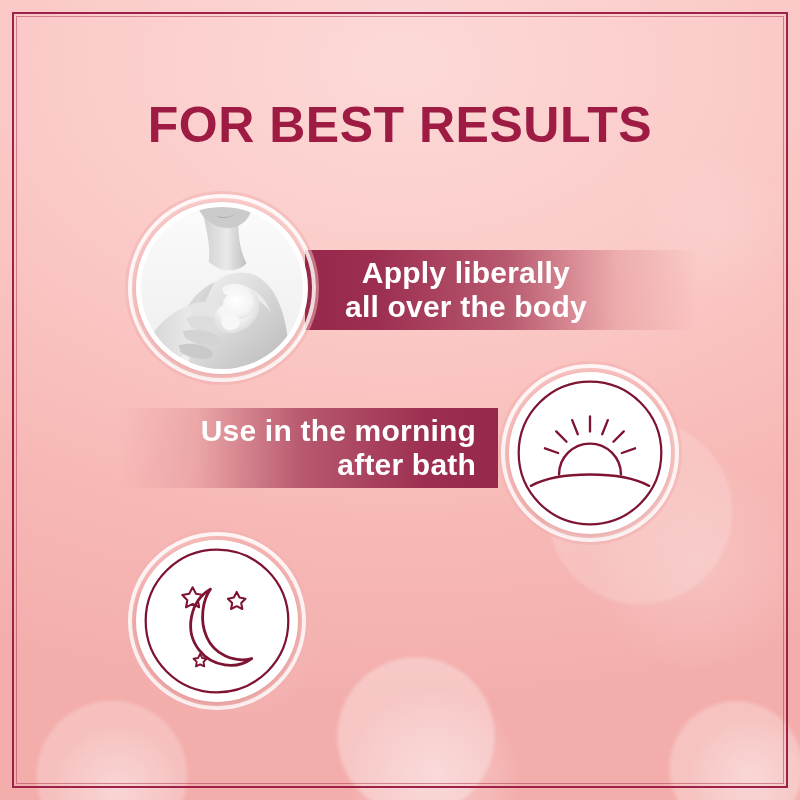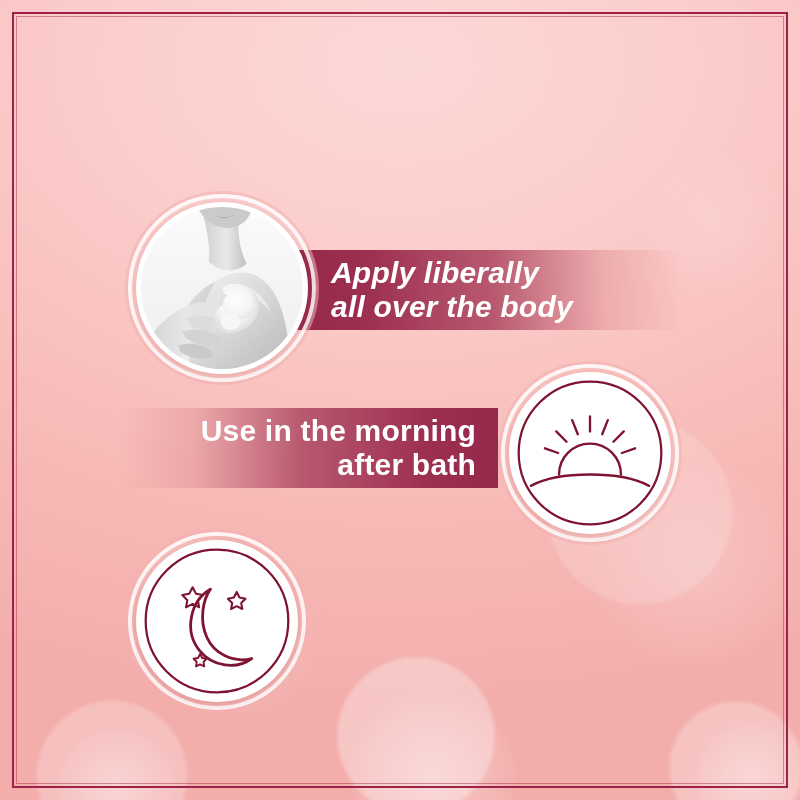--- a/index.html
+++ b/index.html
@@ -68,28 +68,27 @@
     align-items: center;
     color: #ffffff;
     font-size: 30px;
     font-weight: 700;
     line-height: 1.13;
     letter-spacing: 0.2px;
     white-space: pre-line;
   }
 
   .banner-1 {
-    left: 291px;
+    left: 305px;
     top: 250px;
     width: 390px;
     background: linear-gradient(to right, #96294b 0%, #9c2e50 18%, #b8596f 52%, rgba(226,148,152,0.55) 80%, rgba(244,180,178,0.05) 100%);
     justify-content: flex-start;
     padding-left: 40px;
-    text-align: left;
-    font-style: italic;
+    text-align: center;
   }
 
   .banner-2 {
     left: 120px;
     top: 408px;
     width: 378px;
     background: linear-gradient(to right, rgba(244,180,178,0.05) 0%, rgba(226,148,152,0.55) 20%, #b8596f 48%, #9c2e50 82%, #96294b 100%);
     justify-content: flex-end;
     padding-right: 22px;
     text-align: right;
@@ -159,20 +158,21 @@
   <div class="bokeh" style="left:348px; top:690px; width:170px; height:170px;"></div>
   <div class="bokeh" style="left:690px; top:718px; width:120px; height:120px;"></div>
   <div class="bokeh" style="left:52px;  top:724px; width:130px; height:130px;"></div>
   <div class="bokeh" style="left:590px; top:460px; width:210px; height:210px; opacity:.55;"></div>
   <div class="bokeh" style="left:160px; top:560px; width:160px; height:160px; opacity:.4;"></div>
   <div class="bokeh" style="left:640px; top:150px; width:150px; height:150px; opacity:.35;"></div>
 
   <div class="frame"></div>
   <div class="frame-inner"></div>
 
+  <div id="title">FOR BEST RESULTS</div>
 
   <div class="banner banner-1">
     <span>Apply liberally
 all over the body</span>
   </div>
 
   <div class="circle-wrap" id="circle-photo">
     <div class="circle-ring"></div>
     <div class="circle-inner">
       <svg class="photo-svg" viewBox="0 0 172 172" preserveAspectRatio="xMidYMid slice" aria-hidden="true">

